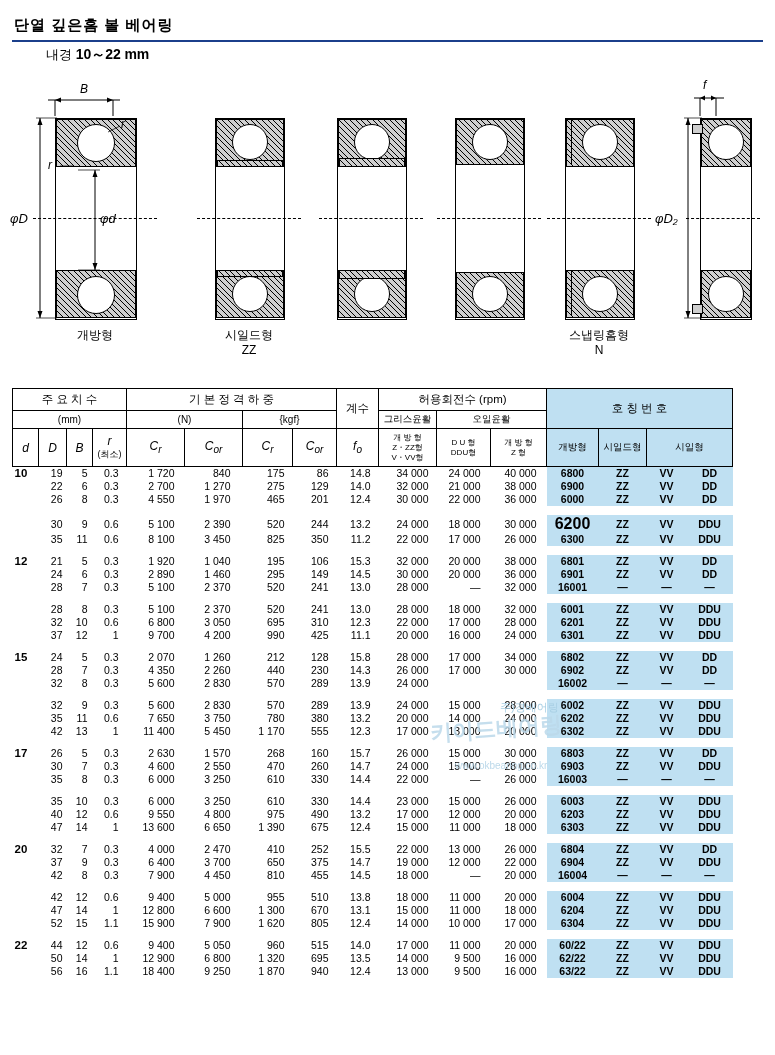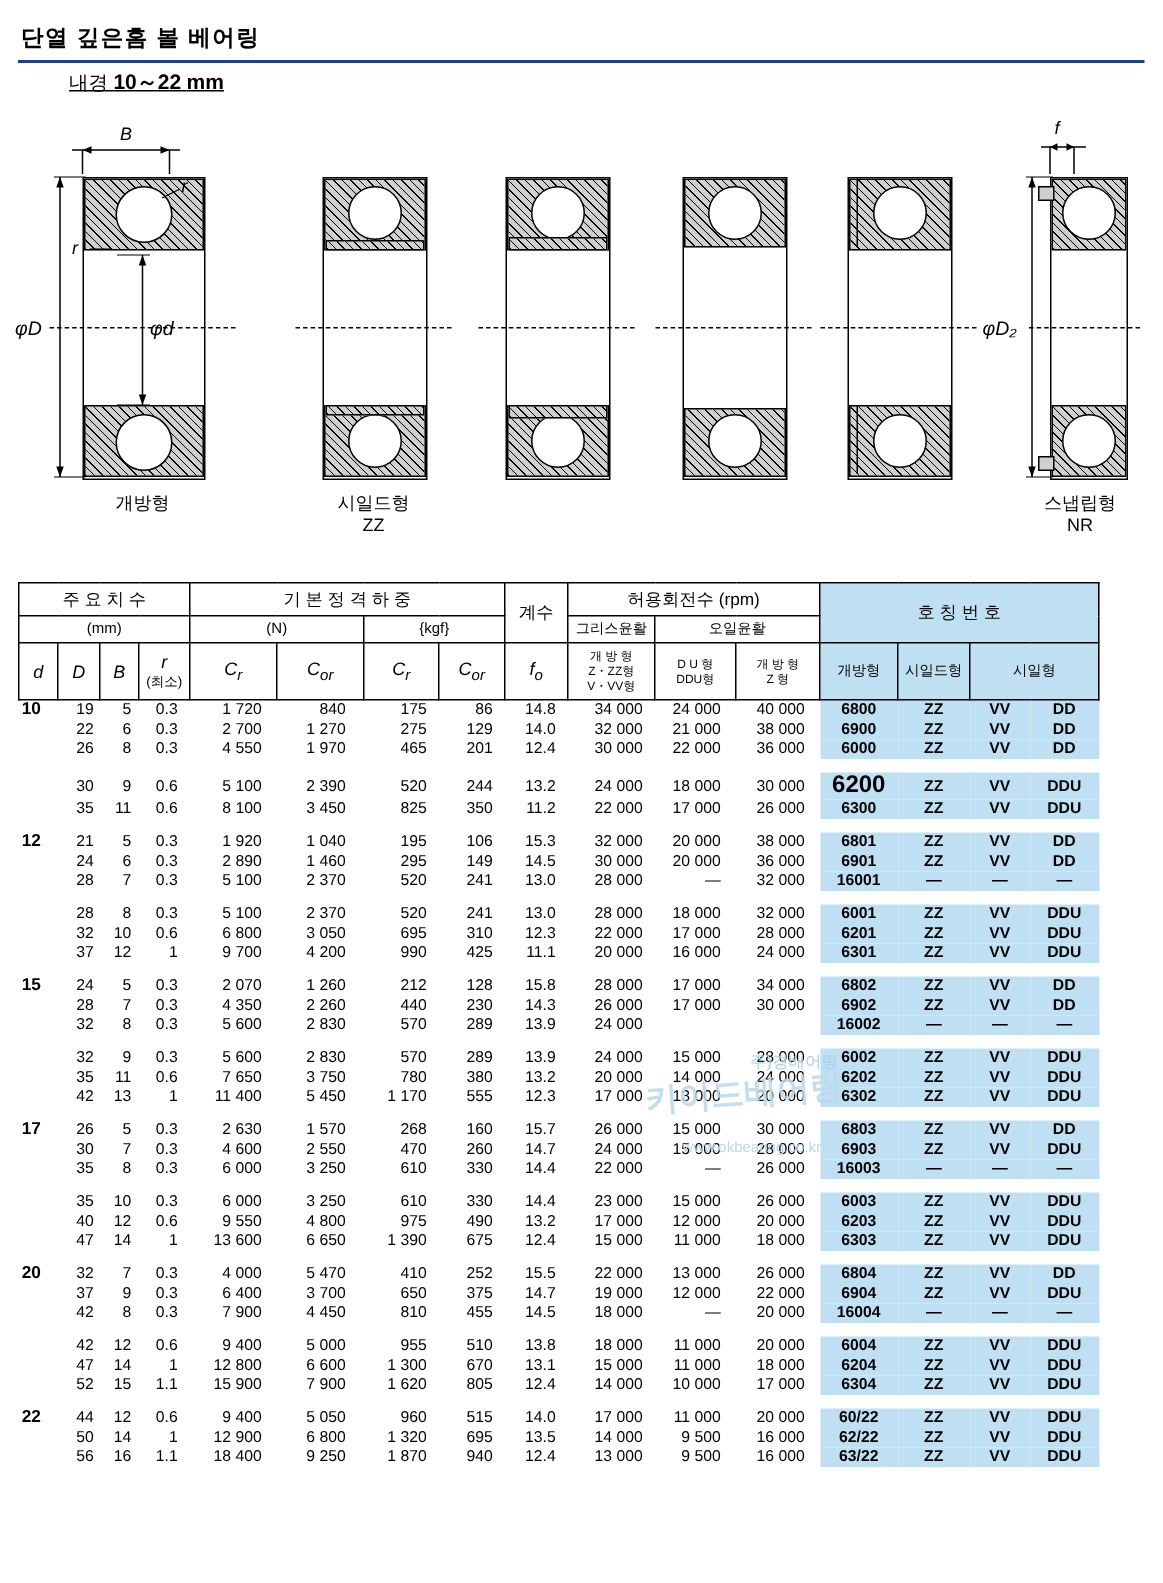--- a/index.html
+++ b/index.html
@@ -15,21 +15,21 @@
     position:absolute;left:0;top:8px;width:775px;
   }
   .title-text{
     position:absolute;left:14px;top:8px;
     font-size:15px;font-weight:bold;letter-spacing:1px;
   }
   .title-rule{
     position:absolute;left:12px;top:32px;width:751px;height:2px;background:#1b3f8b;
   }
   .subtitle{
-    position:absolute;left:46px;top:46px;font-size:13px;text-decoration:underline;
+    position:absolute;left:46px;top:46px;font-size:13px;
   }
   .subtitle b{font-size:14px;}
 
   
   .diagram{position:absolute;left:0;top:70px;width:775px;height:300px;}
   .bearing{position:absolute;}
   .br-outer{position:absolute;border:1.3px solid #000;background:#fff;}
   .hatch{
     background-color:#cfcfcf;
     background-image:repeating-linear-gradient(45deg, #000 0, #000 0.7px, transparent 0.7px, transparent 4px);
@@ -187,23 +187,23 @@
   <div class="lbl" style="left:703px;top:8px;">f</div>
   <div class="lbl" style="left:655px;top:141px;font-size:13px;">φD₂</div>
 
   <div class="caption" style="left:45px;top:258px;width:100px;">
     <div>개방형</div>
   </div>
   <div class="caption" style="left:199px;top:258px;width:100px;">
     <div>시일드형</div>
     <div>ZZ</div>
   </div>
-  <div class="caption" style="left:665px;top:258px;width:110px;">
-    <div>스냅립형</div>
-    <div>NR</div>
+  <div class="caption" style="left:537px;top:258px;width:124px;">
+    <div>스냅링홈형</div>
+    <div>N</div>
   </div>
 </div>
 
 <div class="tbl">
 <table id="spec-table">
   <colgroup>
     <col style="width:26px">
         <col style="width:28px">
         <col style="width:26px">
         <col style="width:34px">
@@ -694,21 +694,21 @@
         </tr>
         <tr>
           <td colspan="16" class="grpgap"></td>
         </tr>
         <tr style="height: 13px;">
           <td class="bold rowtxt" style="padding-left:2px;font-size:11.5px">20</td>
           <td class="num rowtxt" style="padding-right:4px">32</td>
           <td class="num rowtxt" style="padding-right:5px">7</td>
           <td class="num rowtxt" style="padding-right:8px">0.3</td>
           <td class="num rowtxt" style="padding-right:10px">4 000</td>
-          <td class="num rowtxt" style="padding-right:12px">5 470</td>
+          <td class="num rowtxt" style="padding-right:12px">2 470</td>
           <td class="num rowtxt" style="padding-right:8px">410</td>
           <td class="num rowtxt" style="padding-right:8px">252</td>
           <td class="num rowtxt" style="padding-right:8px">15.5</td>
           <td class="num rowtxt" style="padding-right:8px">22 000</td>
           <td class="num rowtxt" style="padding-right:10px">13 000</td>
           <td class="num rowtxt" style="padding-right:10px">26 000</td>
           <td class="bold ctr desig rowtxt" style="font-size:10.5px">6804</td>
           <td class="bold ctr desig rowtxt" style="font-size:10.5px">ZZ</td>
           <td class="bold ctr desig rowtxt" style="font-size:10.5px">VV</td>
           <td class="bold ctr desig rowtxt" style="font-size:10.5px">DD</td>

